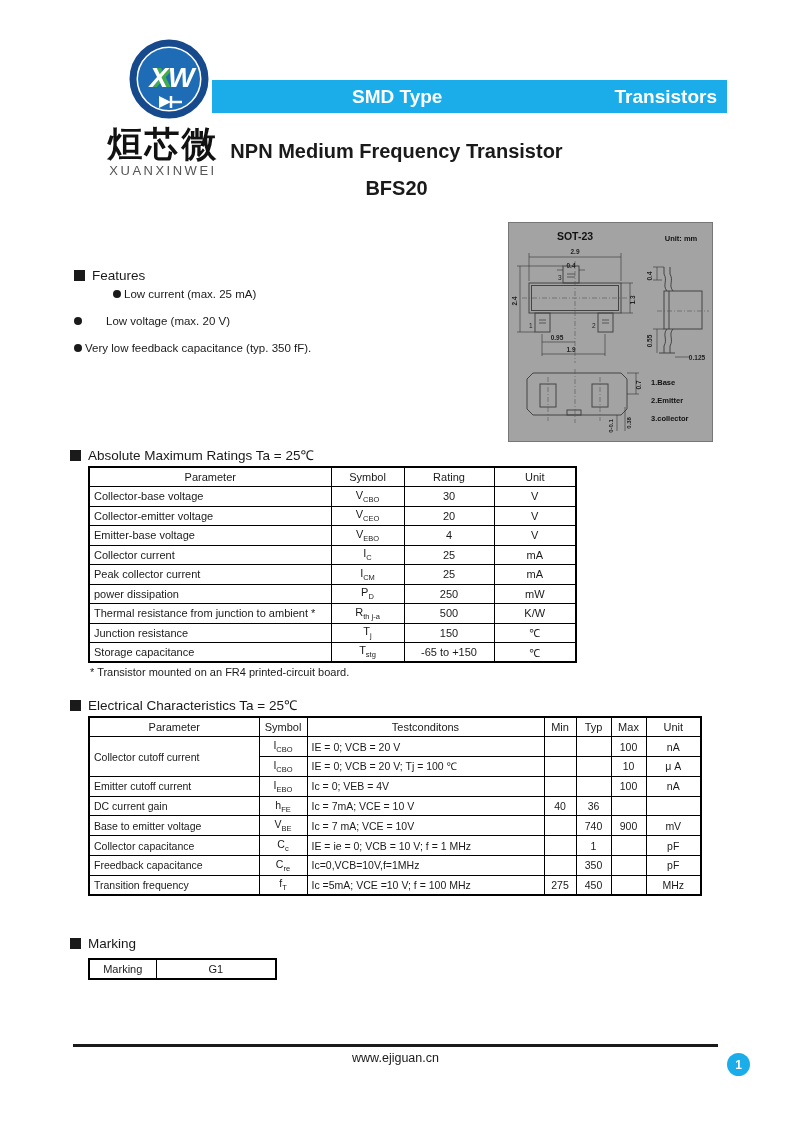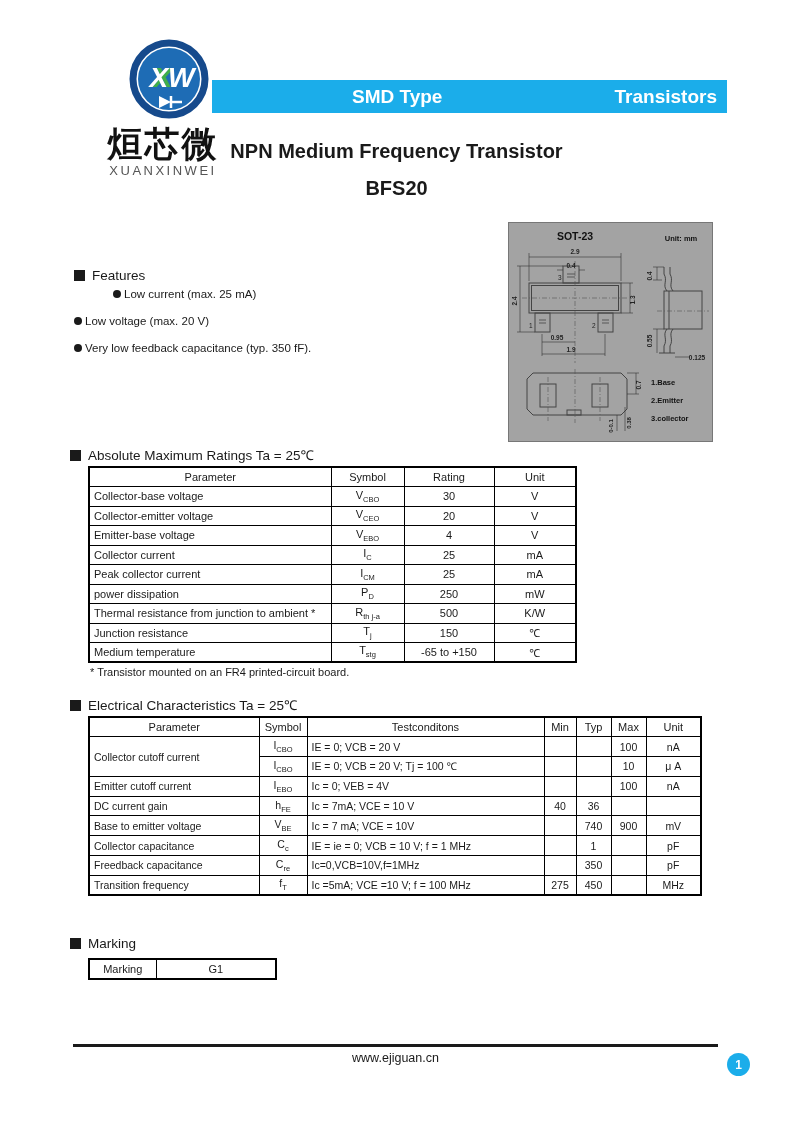--- a/index.html
+++ b/index.html
@@ -85,21 +85,21 @@
   <div class="pn">BFS20</div>
 
   <div class="sect" style="left:74px; top:268px;">
     <span class="sq"></span>
     <span>Features</span>
   </div>
   <div class="feat" style="top:288px;padding-left:39px;">
     <span class="dot"></span>
     <span>Low current (max. 25 mA)</span>
   </div>
-  <div class="feat" style="top:315px;">
+  <div class="feat" style="top:315px;gap:21px;">
     <span class="dot"></span>
     <span>Low voltage (max. 20 V)</span>
   </div>
   <div class="feat" style="top:342px;">
     <span class="dot"></span>
     <span>Very low feedback capacitance (typ. 350 fF).</span>
   </div>
 
   <div class="pkg">
     <svg width="203" height="218" viewBox="0 0 203 218">
@@ -265,21 +265,21 @@
           <td>500</td>
           <td>K/W</td>
         </tr>
     <tr>
           <td class="pl">Junction resistance</td>
           <td><span>T</span><sub>j</sub></td>
           <td>150</td>
           <td>℃</td>
         </tr>
     <tr>
-          <td class="pl">Medium temperature</td>
+          <td class="pl">Storage capacitance</td>
           <td><span>T</span><sub>stg</sub></td>
           <td>-65 to +150</td>
           <td>℃</td>
         </tr>
   </tbody>
     </table>
   <div class="footnote">* Transistor mounted on an FR4 printed-circuit board.</div>
 
   <div class="sect" style="left:70px; top:696px;">
     <span class="sq"></span>

